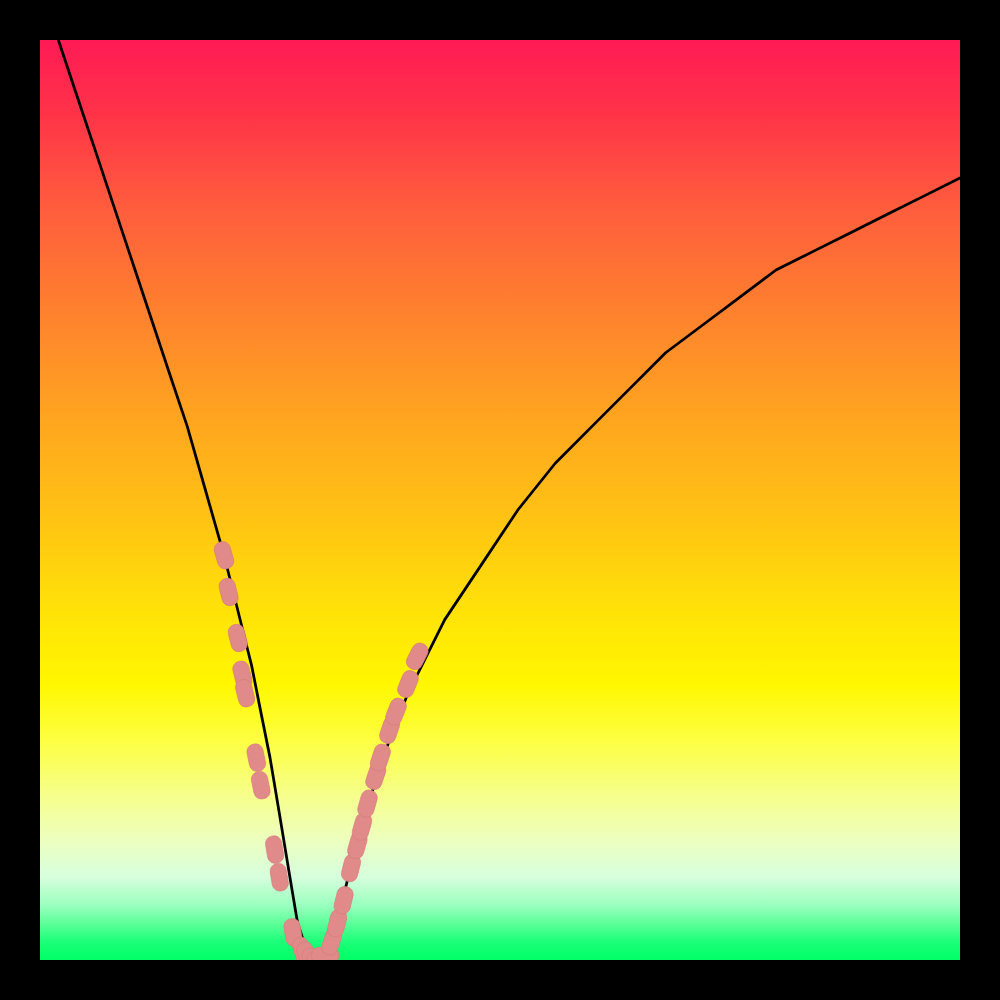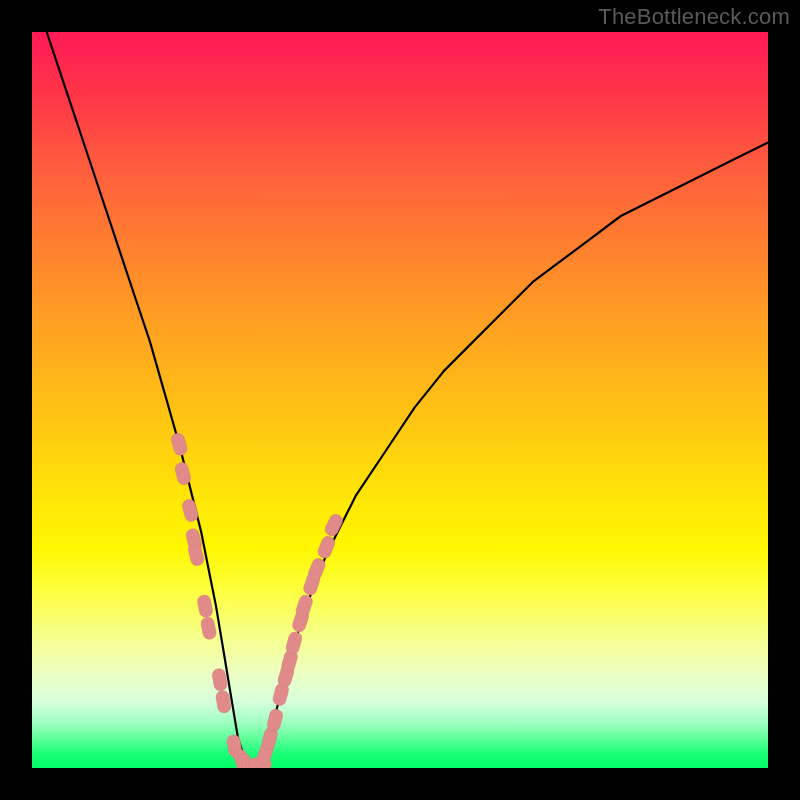--- a/index.html
+++ b/index.html
@@ -64,21 +64,20 @@
     font-size: 22px;
     font-weight: 400;
     letter-spacing: 0.2px;
     user-select: none;
   }
 </style>
 </head>
 <body>
 
 <div class="frame">
-  <div class="watermark">TheBottleneck.com</div>
   <div class="plot-area">
     <div class="gradient"></div>
     <svg class="overlay" viewBox="0 0 736 736" preserveAspectRatio="none">
       <path id="curve-path" fill="none" stroke-width="2.2" stroke-linecap="round" stroke-linejoin="round" d="M14.7 0.0 L29.4 44.2 L44.2 88.3 L58.9 132.5 L73.6 176.6 L88.3 220.8 L103.0 265.0 L117.8 309.1 L132.5 360.6 L147.2 412.2 L154.6 441.6 L161.9 471.0 L169.3 500.5 L176.6 537.3 L184.0 574.1 L191.4 618.2 L198.7 662.4 L206.1 706.6 L213.4 728.6 L220.8 736.0 L228.2 736.0 L235.5 713.9 L242.9 684.5 L250.2 655.0 L265.0 603.5 L279.7 559.4 L294.4 522.6 L309.1 493.1 L323.8 463.7 L353.3 419.5 L382.7 375.4 L412.2 338.6 L441.6 309.1 L471.0 279.7 L500.5 250.2 L529.9 228.2 L559.4 206.1 L588.8 184.0 L618.2 169.3 L647.7 154.6 L677.1 139.8 L706.6 125.1 L736.0 110.4" stroke="#000000"></path>
       <g id="markers">
           <rect x="-11" y="-6.5" width="22" height="13" rx="6" ry="6" fill="#e08a8a" stroke="#d87b7b" stroke-width="0.5" transform="translate(147.2 412.2) rotate(74.1)"></rect>
           <rect x="-11" y="-6.5" width="22" height="13" rx="6" ry="6" fill="#e08a8a" stroke="#d87b7b" stroke-width="0.5" transform="translate(150.9 441.6) rotate(76.0)"></rect>
           <rect x="-11" y="-6.5" width="22" height="13" rx="6" ry="6" fill="#e08a8a" stroke="#d87b7b" stroke-width="0.5" transform="translate(158.2 478.4) rotate(76.0)"></rect>
           <rect x="-11" y="-6.5" width="22" height="13" rx="6" ry="6" fill="#e08a8a" stroke="#d87b7b" stroke-width="0.5" transform="translate(161.9 507.8) rotate(76.0)"></rect>
           <rect x="-11" y="-6.5" width="22" height="13" rx="6" ry="6" fill="#e08a8a" stroke="#d87b7b" stroke-width="0.5" transform="translate(164.1 522.6) rotate(76.0)"></rect>

